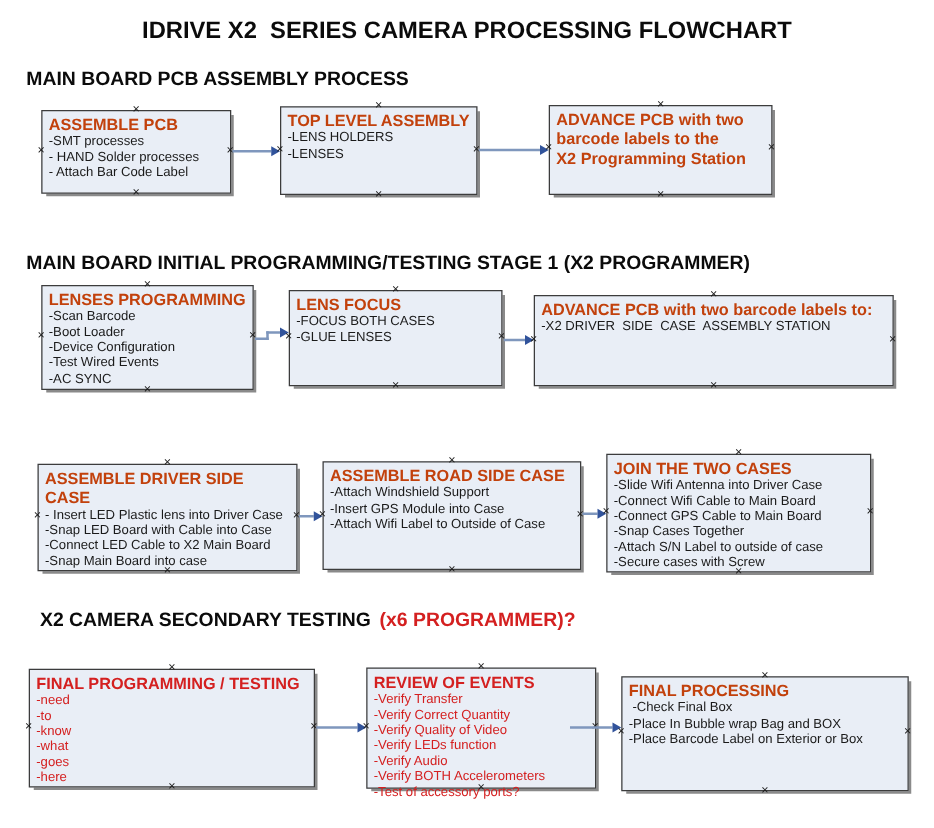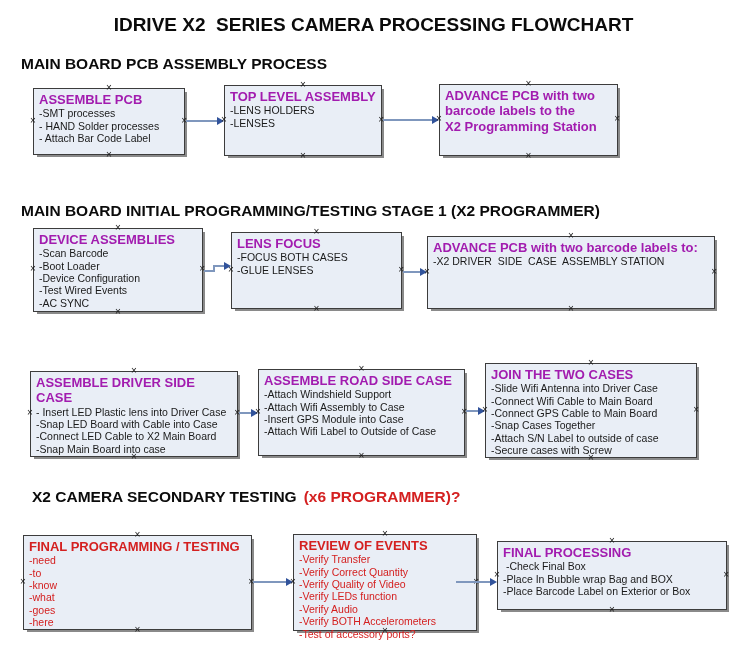--- a/index.html
+++ b/index.html
@@ -16,21 +16,21 @@
     position:absolute;font-size:15.5px;font-weight:bold;color:#0b0b0b;white-space:pre;
   }
   .sec-h .accent{color:var(--accent_red);margin-left:7px;}
   .box{
     position:absolute;background:var(--box_fill);
     border:1.5px solid var(--box_border);
     box-shadow:3px 3px 0 -1px var(--box_shadow);
     padding:3px 3px 3px 5px;box-sizing:border-box;overflow:visible;
   }
   .box-title{
-    font-size:13px;font-weight:bold;line-height:1.18;white-space:pre-line;color:#a21caf;
+    font-size:13px;font-weight:bold;line-height:1.18;white-space:pre-line;color:#c2410c;
   }
   .box-items{margin:0;padding:0;list-style:none;}
   .box-items li{font-size:10.5px;line-height:1.18;white-space:pre;color:#1a1a1a;}
   .box.red .box-title,.box.red .box-items li{color:var(--accent_red);}
   
   .cp{position:absolute;font-size:10px;line-height:6px;color:#1a1a1a;font-weight:normal;}
   .cp::before{content:"\00d7";}
   .cp-t{top:-4px;left:50%;margin-left:-3px;}
   .cp-b{bottom:-4px;left:50%;margin-left:-3px;}
   .cp-l{left:-4px;top:50%;margin-top:-4px;}
@@ -105,21 +105,21 @@
     <ul class="box-items"></ul>
   </div>
 
   <div class="sec-h" style="left:21px;top:202px"><span>MAIN BOARD INITIAL PROGRAMMING/TESTING STAGE 1 (X2 PROGRAMMER)</span></div>
 
   <div class="box" style="left:33px;top:228px;width:170px;height:84px">
     <span class="cp cp-t"></span>
       <span class="cp cp-b"></span>
       <span class="cp cp-l"></span>
       <span class="cp cp-r"></span>
-    <div class="box-title">DEVICE ASSEMBLIES</div>
+    <div class="box-title">LENSES PROGRAMMING</div>
     <ul class="box-items">
         <li>-Scan Barcode</li>
         <li>-Boot Loader</li>
         <li>-Device Configuration</li>
         <li>-Test Wired Events</li>
         <li>-AC SYNC</li>
       </ul>
   </div>
 
   <div>
@@ -178,21 +178,20 @@
     </div>
 
   <div class="box" style="left:258px;top:369px;width:207px;height:87px">
     <span class="cp cp-t"></span>
       <span class="cp cp-b"></span>
       <span class="cp cp-l"></span>
       <span class="cp cp-r"></span>
     <div class="box-title">ASSEMBLE ROAD SIDE CASE</div>
     <ul class="box-items">
         <li>-Attach Windshield Support</li>
-        <li>-Attach Wifi Assembly to Case</li>
         <li>-Insert GPS Module into Case</li>
         <li>-Attach Wifi Label to Outside of Case</li>
       </ul>
   </div>
 
   <div class="arrow" style="left:466px;top:410px;width:19px">
       <div class="line" style="width:12px"></div>
       <div class="head"></div>
     </div>
 
@@ -250,21 +249,21 @@
         <li>-Verify BOTH Accelerometers</li>
         <li>-Test of accessory ports?</li>
       </ul>
   </div>
 
   <div class="arrow" style="left:456px;top:581px;width:41px">
       <div class="line" style="width:34px"></div>
       <div class="head"></div>
     </div>
 
-  <div class="box" style="left:497px;top:541px;width:230px;height:69px">
+  <div class="box" style="left:497px;top:541px;width:230px;height:92px">
     <span class="cp cp-t"></span>
       <span class="cp cp-b"></span>
       <span class="cp cp-l"></span>
       <span class="cp cp-r"></span>
     <div class="box-title">FINAL PROCESSING</div>
     <ul class="box-items">
         <li> -Check Final Box</li>
         <li>-Place In Bubble wrap Bag and BOX</li>
         <li>-Place Barcode Label on Exterior or Box</li>
       </ul>

